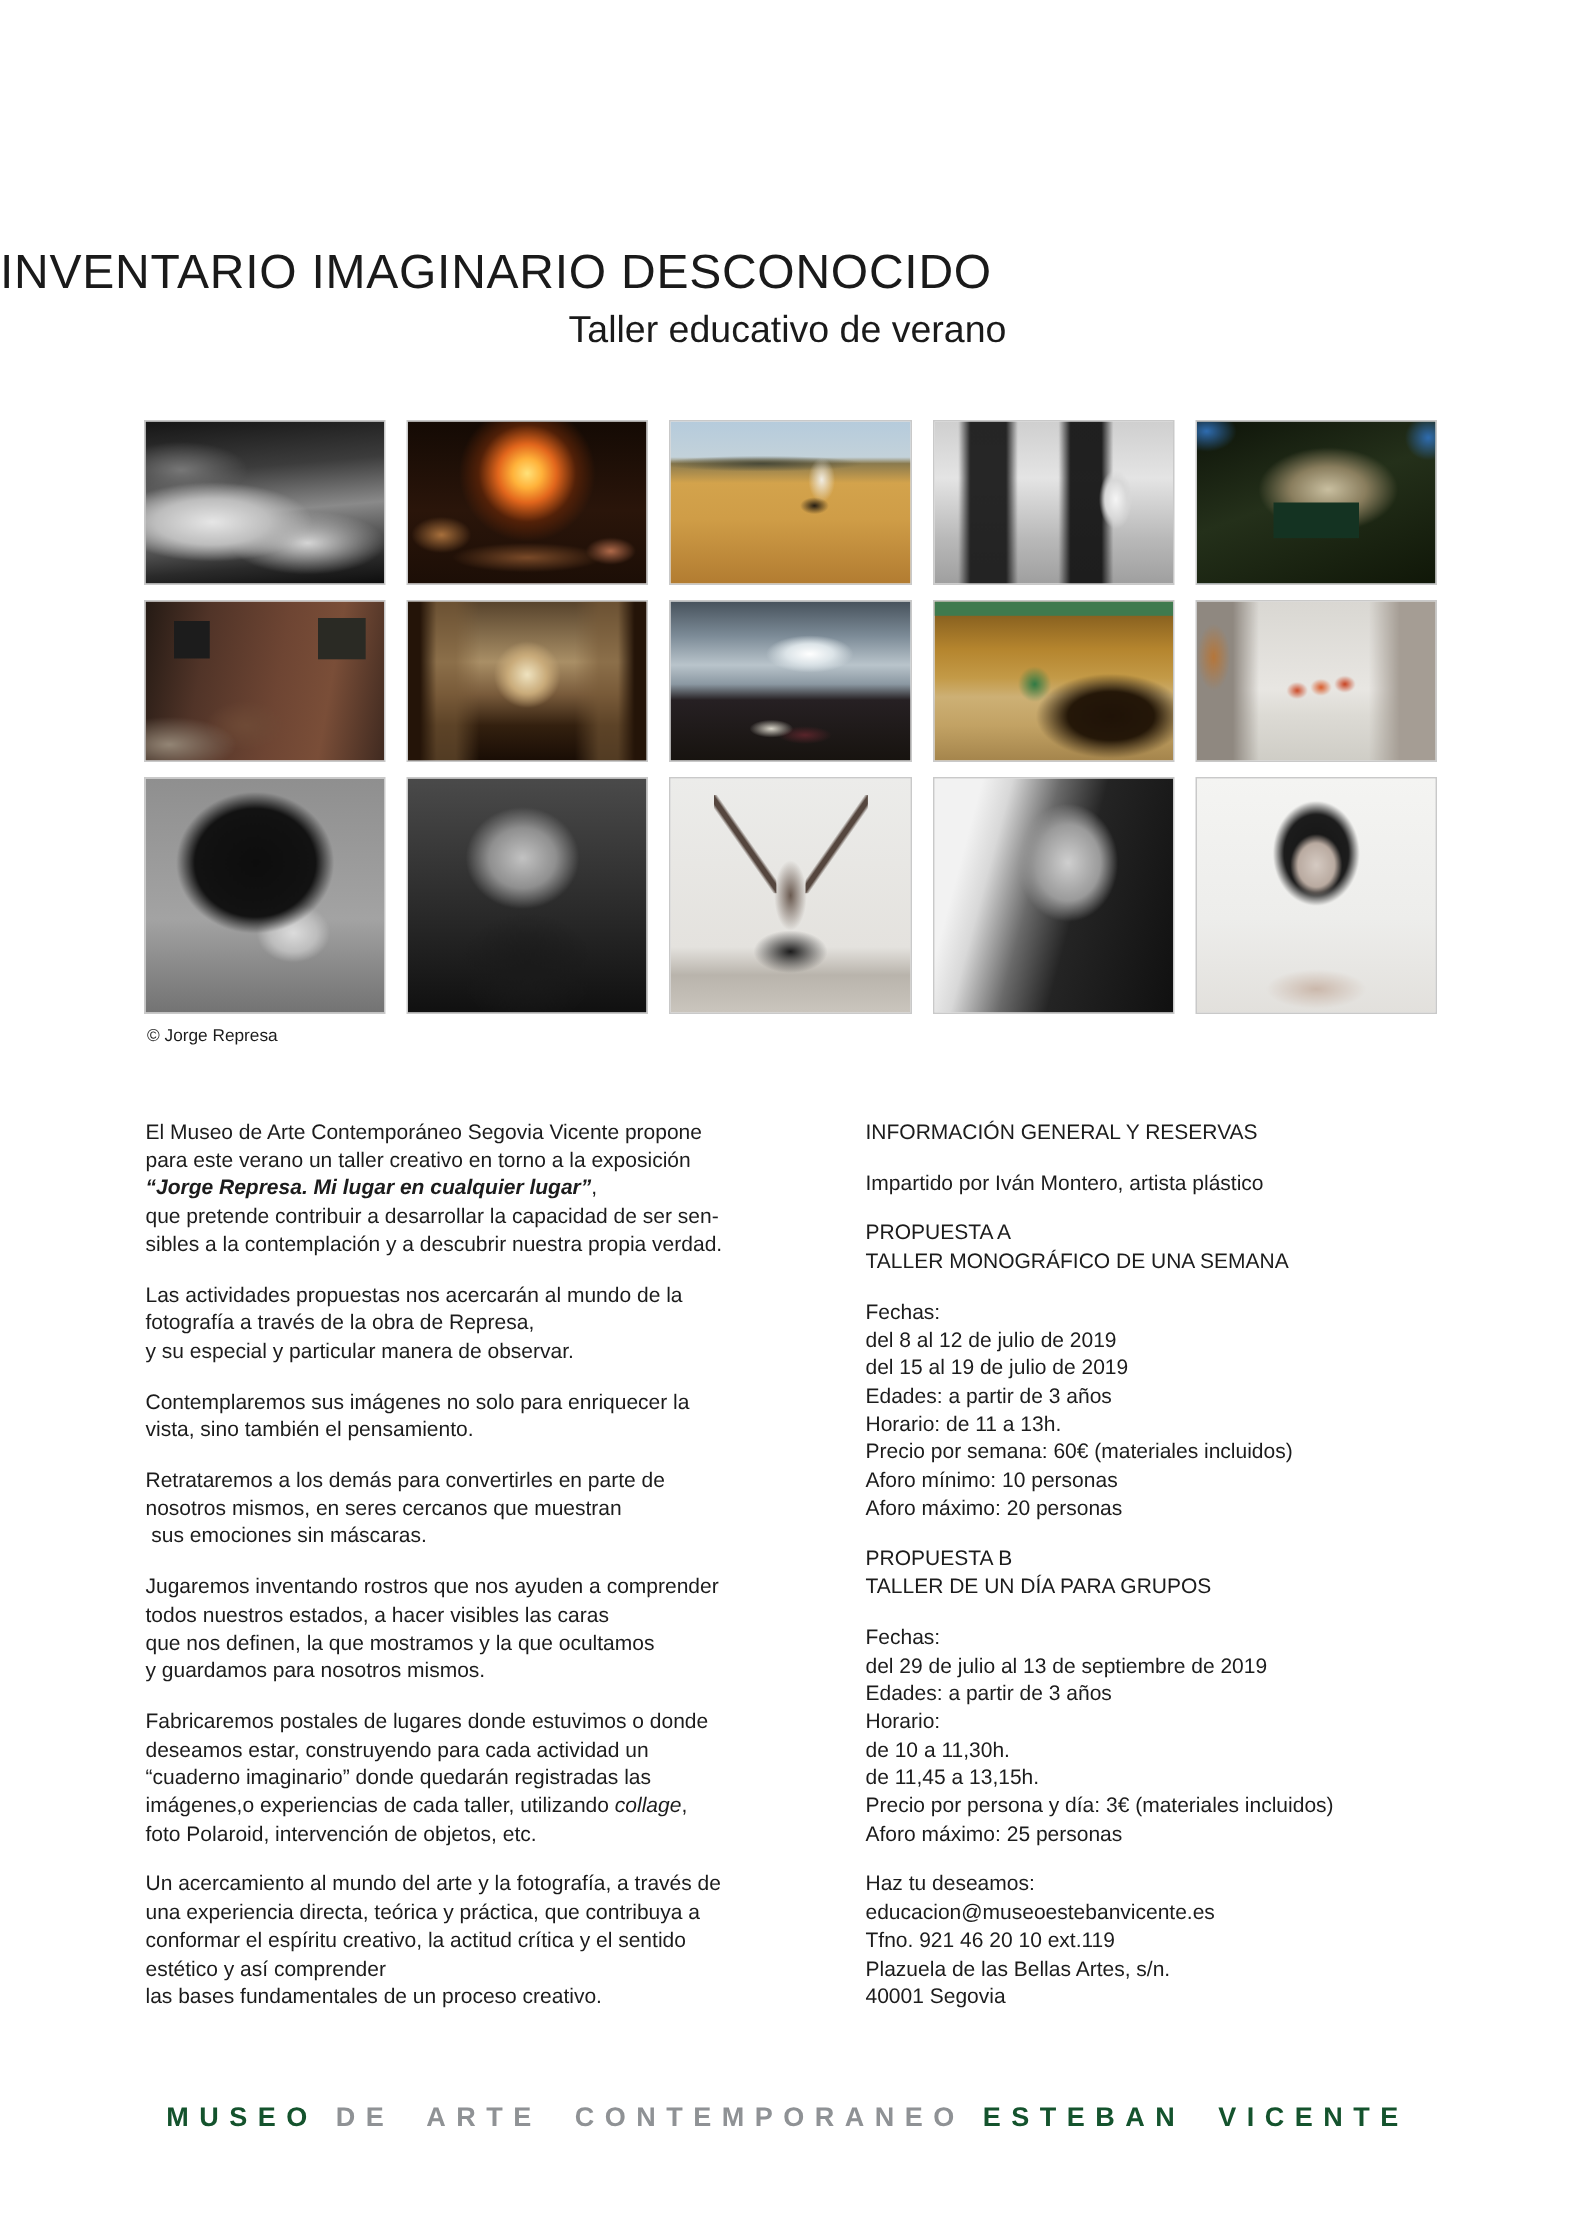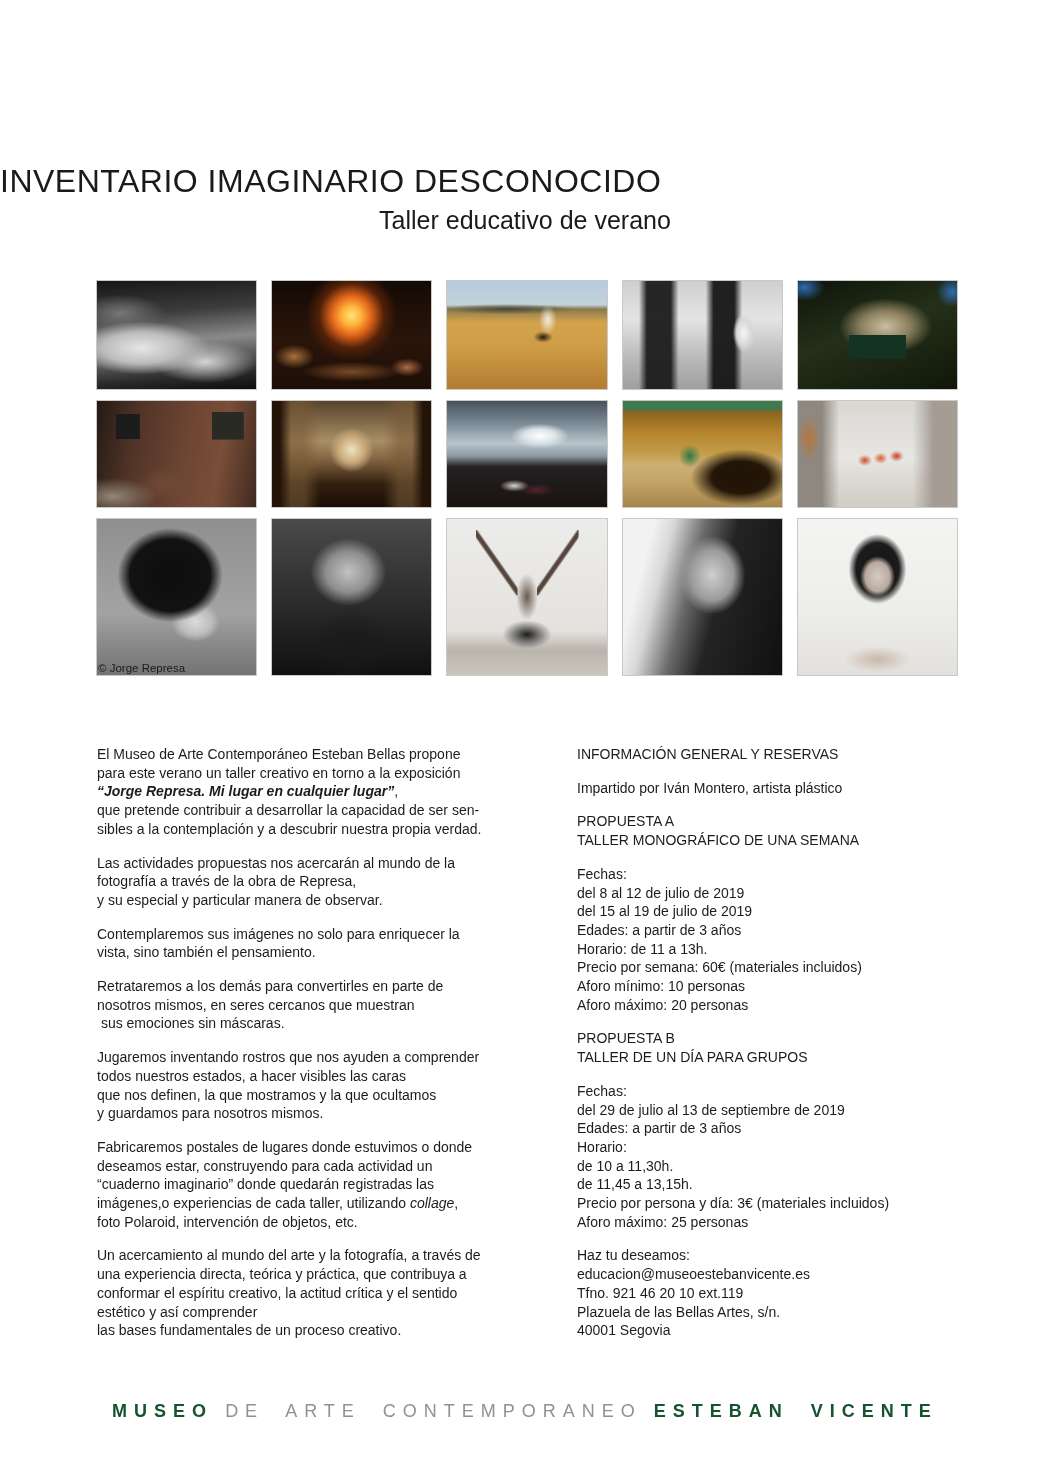--- a/index.html
+++ b/index.html
@@ -93,37 +93,37 @@
     linear-gradient(180deg, #ececea 0%, #e4e2de 72%, #b9b4ac 84%, #cac5bd 100%);}
   .ph-elder{background:
     radial-gradient(ellipse 30% 36% at 56% 36%, #cfcfcf 0%, #9a9a9a 45%, rgba(0,0,0,0) 70%),
     linear-gradient(105deg, #f2f2f2 0 16%, #d8d8d8 26%, #6a6a6a 42%, #242424 58%, #101010 100%);}
   .ph-woman{background:
     radial-gradient(ellipse 14% 17% at 50% 37%, #d5cac2 0%, #b9aaa0 55%, rgba(0,0,0,0) 78%),
     radial-gradient(ellipse 26% 32% at 50% 32%, #141414 0%, #1c1c1c 52%, rgba(0,0,0,0) 70%),
     radial-gradient(ellipse 30% 12% at 50% 90%, #cbb8ab 0%, rgba(0,0,0,0) 70%),
     linear-gradient(180deg, #f4f4f2 0%, #ededeb 60%, #e2e0dc 100%);}
 
-  .credit{position:absolute;left:98px;top:662px;font-size:11.5px;color:#1b1b1b;}
+  .credit{position:absolute;left:98px;top:685px;font-size:11.5px;color:#1b1b1b;}
 
   .col{position:absolute;top:745px;font-size:14px;line-height:18.7px;color:#1c1c1c;}
   .col.left{left:97px;width:465px;}
   .col.right{left:577px;width:410px;}
   .para{margin:0 0 15px 0;}
   .line{white-space:pre-wrap;}
   .b{font-weight:400;}
   .bi{font-weight:700;font-style:italic;}
   .it{font-style:italic;}
 
   .footer{
     position:absolute;left:0;right:0;top:1401px;text-align:center;
     font-size:18px;letter-spacing:7px;word-spacing:10px;white-space:nowrap;
   }
   .footer .fb{font-weight:700;color:#14532d;}
-  .footer .fl{font-weight:400;color:#8f9295;margin:0 12px;}
+  .footer .fl{font-weight:700;color:#8f9295;margin:0 12px;}
 </style>
 </head>
 <body>
 
 <div class="page">
   <h1 class="title">INVENTARIO IMAGINARIO DESCONOCIDO</h1>
   <h2 class="subtitle">Taller educativo de verano</h2>
 
   <div class="gallery" id="gallery">
       <div class="prow">
@@ -146,21 +146,21 @@
         <div class="ph ph-arms" title="Black-and-white photo of a seated woman raising both arms in a V on a wooden floor" style="height: 158px;"></div>
         <div class="ph ph-elder" title="High-contrast black-and-white close-up portrait of an older man" style="height: 158px;"></div>
         <div class="ph ph-woman" title="Frontal black-and-white portrait of a young woman with slicked-back wet hair" style="height: 158px;"></div>
       </div>
     </div>
 
   <div class="credit">© Jorge Represa</div>
 
   <div class="col left" id="left-col">
       <div class="para">
-        <div class="line"><span>El Museo de Arte Contemporáneo Esteban Bellas propone</span></div>
+        <div class="line"><span>El Museo de Arte Contemporáneo Segovia Vicente propone</span></div>
         <div class="line"><span>para este verano un taller creativo en torno a la exposición</span></div>
         <div class="line"><span class="bi">“Jorge Represa. Mi lugar en cualquier lugar”</span><span>,</span></div>
         <div class="line"><span>que pretende contribuir a desarrollar la capacidad de ser sen-</span></div>
         <div class="line"><span>sibles a la contemplación y a descubrir nuestra propia verdad.</span></div>
       </div>
       <div class="para">
         <div class="line"><span>Las actividades propuestas nos acercarán al mundo de la</span></div>
         <div class="line"><span>fotografía a través de la obra de Represa,</span></div>
         <div class="line"><span>y su especial y particular manera de observar.</span></div>
       </div>

